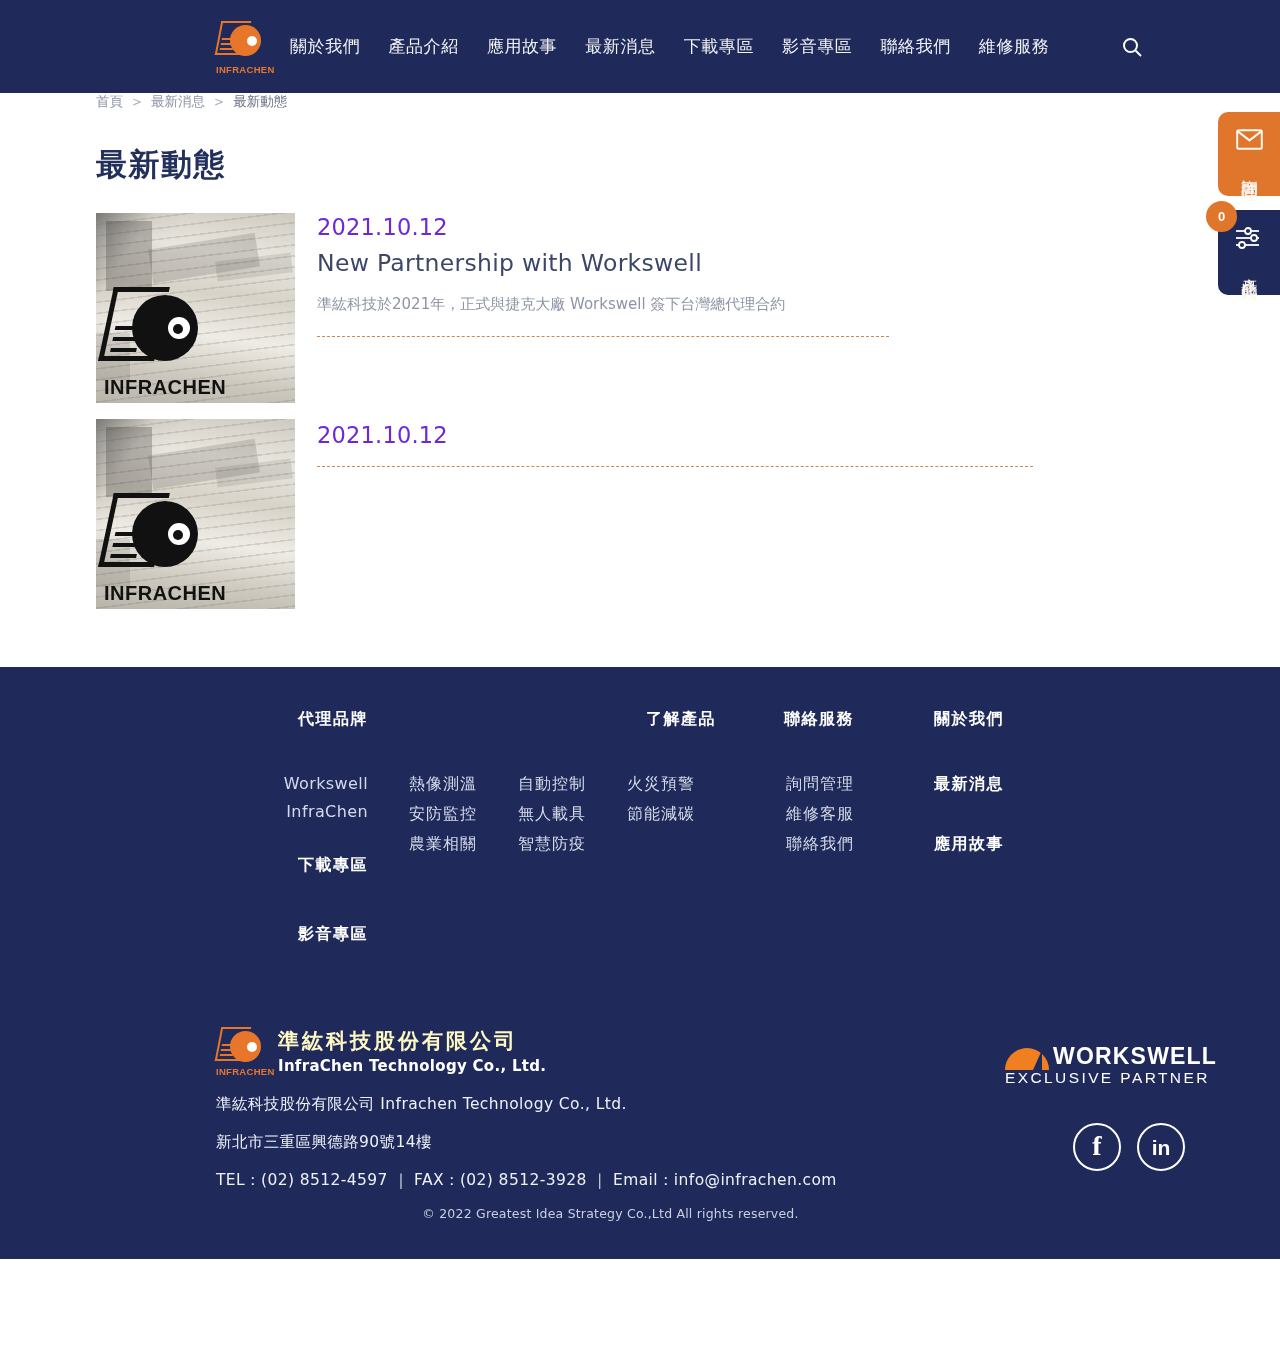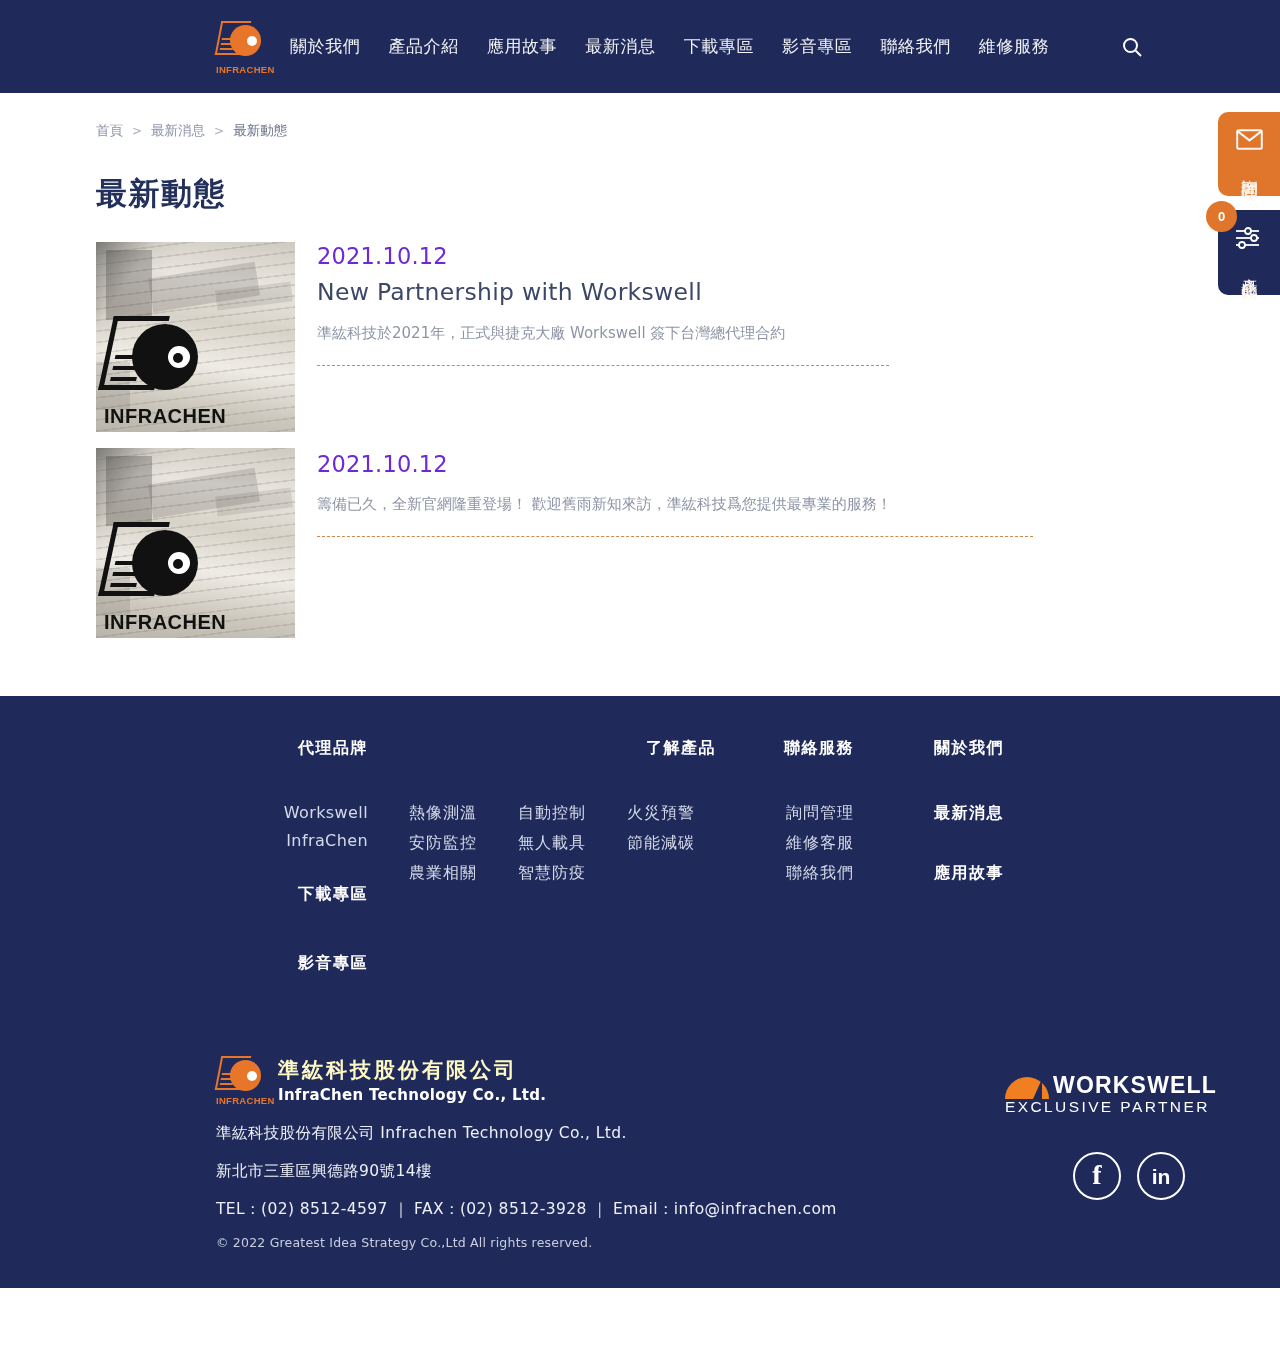--- a/index.html
+++ b/index.html
@@ -87,21 +87,20 @@
   .nav-search {
     margin-left: 38px;
     width: 34px; height: 34px;
     display: flex; align-items: center; justify-content: center;
     cursor: pointer;
   }
 
   
   .content { padding: 0 0 0 96px; background: #fff; }
   .breadcrumb {
-    padding-top: 29px;
     font-size: 13.5px;
     color: #8d93a8;
     display: flex;
     align-items: center;
     gap: 9px;
     font-family: "DejaVu Sans", sans-serif;
   }
   .breadcrumb span.sep { color: #a9aebe; font-size: 12px; }
   .breadcrumb a { color: #8d93a8; text-decoration: none; cursor: pointer; }
   .breadcrumb a.last { color: #6c7389; }
@@ -374,20 +373,21 @@
     letter-spacing: 0.4px;
     font-family: "DejaVu Sans", sans-serif;
   }
   .fb-line.contact { margin-top: 17px; }
   .fb-copy {
     font-size: 12.5px;
     color: #c9cfe0;
     margin-top: 15px;
     letter-spacing: 0.2px;
     font-family: "DejaVu Sans", sans-serif;
+    text-align: center;
   }
   .fb-right {
     flex: 0 0 auto;
     width: 215px;
     padding-top: 18px;
   }
   .ws-logo { position: relative; height: 44px; }
   .ws-row1 { display: flex; align-items: center; }
   .ws-mark {
     width: 44px; height: 26px;
@@ -540,21 +540,20 @@
         <div class="paper-block hdr2"></div>
         <div class="paper-block hdr4"></div>
         <div class="news-wm">
           <div class="wm-funnel"></div>
           <div class="wm-circle"></div>
           <div class="wm-word">INFRACHEN</div>
         </div>
       </div>
       <div class="news-body">
         <div class="news-date">2021.10.12</div>
-        <div class="news-desc wide">籌備已久，全新官網隆重登場！ 歡迎舊雨新知來訪，準紘科技爲您提供最專業的服務！</div>
         <div class="news-divider d2"></div>
       </div>
     </div>
 
   </div>
 
   <div class="spacer-bottom"></div>
 </div>
 
 <div class="footer">

